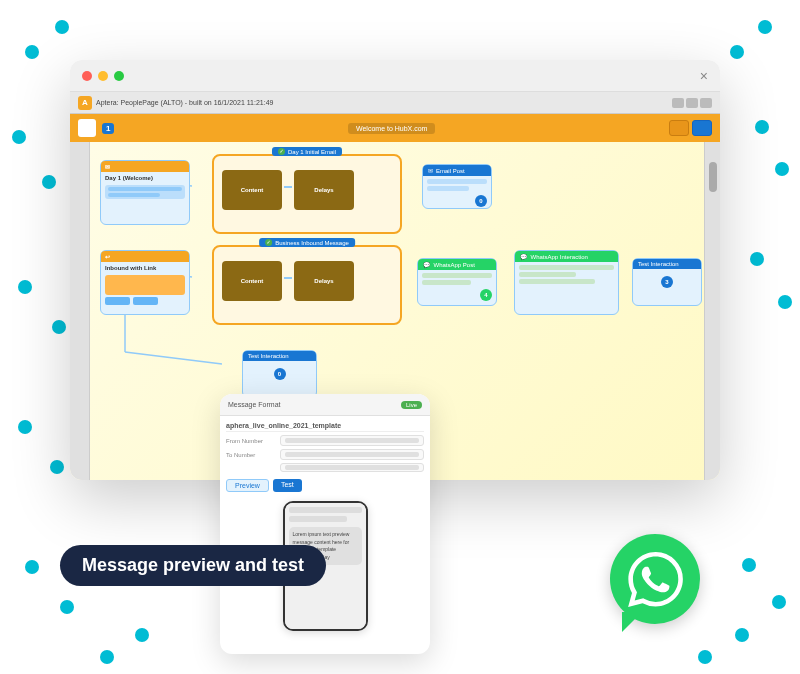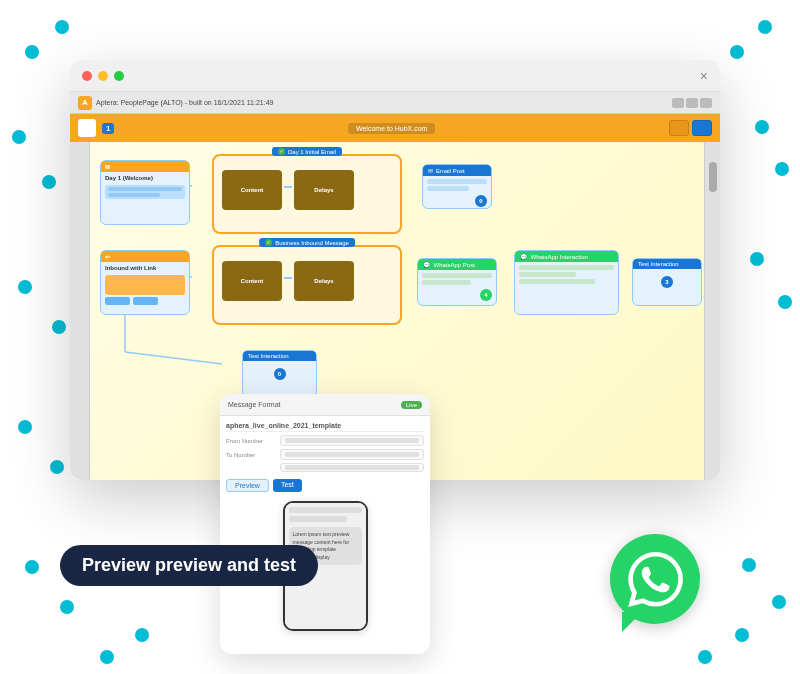--- a/index.html
+++ b/index.html
@@ -676,21 +676,21 @@
           <div style="background:#e0e0e0;border-radius:5px;padding:4px;margin-top:5px;font-size:5px;color:#444;line-height:1.5;">
             Lorem ipsum text preview message content here for WhatsApp template message display
           </div>
         </div>
       </div>
     </div>
   </div>
 </div>
 
 <div class="label-box">
-  <span>Preview preview and test</span>
+  <span>Message preview and test</span>
 </div>
 
 <div class="whatsapp-logo">
   <div class="whatsapp-circle">
     <svg xmlns="http://www.w3.org/2000/svg" width="55" height="55" viewBox="0 0 24 24" fill="white">
       <path d="M17.472 14.382c-.297-.149-1.758-.867-2.03-.967-.273-.099-.471-.148-.67.15-.197.297-.767.966-.94 1.164-.173.199-.347.223-.644.075-.297-.15-1.255-.463-2.39-1.475-.883-.788-1.48-1.761-1.653-2.059-.173-.297-.018-.458.13-.606.134-.133.298-.347.446-.52.149-.174.198-.298.298-.497.099-.198.05-.371-.025-.52-.075-.149-.669-1.612-.916-2.207-.242-.579-.487-.5-.669-.51-.173-.008-.371-.01-.57-.01-.198 0-.52.074-.792.372-.272.297-1.04 1.016-1.04 2.479 0 1.462 1.065 2.875 1.213 3.074.149.198 2.096 3.2 5.077 4.487.709.306 1.262.489 1.694.625.712.227 1.36.195 1.871.118.571-.085 1.758-.719 2.006-1.413.248-.694.248-1.289.173-1.413-.074-.124-.272-.198-.57-.347m-5.421 7.403h-.004a9.87 9.87 0 01-5.031-1.378l-.361-.214-3.741.982.998-3.648-.235-.374a9.86 9.86 0 01-1.51-5.26c.001-5.45 4.436-9.884 9.888-9.884 2.64 0 5.122 1.03 6.988 2.898a9.825 9.825 0 012.893 6.994c-.003 5.45-4.437 9.884-9.885 9.884m8.413-18.297A11.815 11.815 0 0012.05 0C5.495 0 .16 5.335.157 11.892c0 2.096.547 4.142 1.588 5.945L.057 24l6.305-1.654a11.882 11.882 0 005.683 1.448h.005c6.554 0 11.89-5.335 11.893-11.893a11.821 11.821 0 00-3.48-8.413z"></path>
     </svg>
   </div>
 </div>
 

